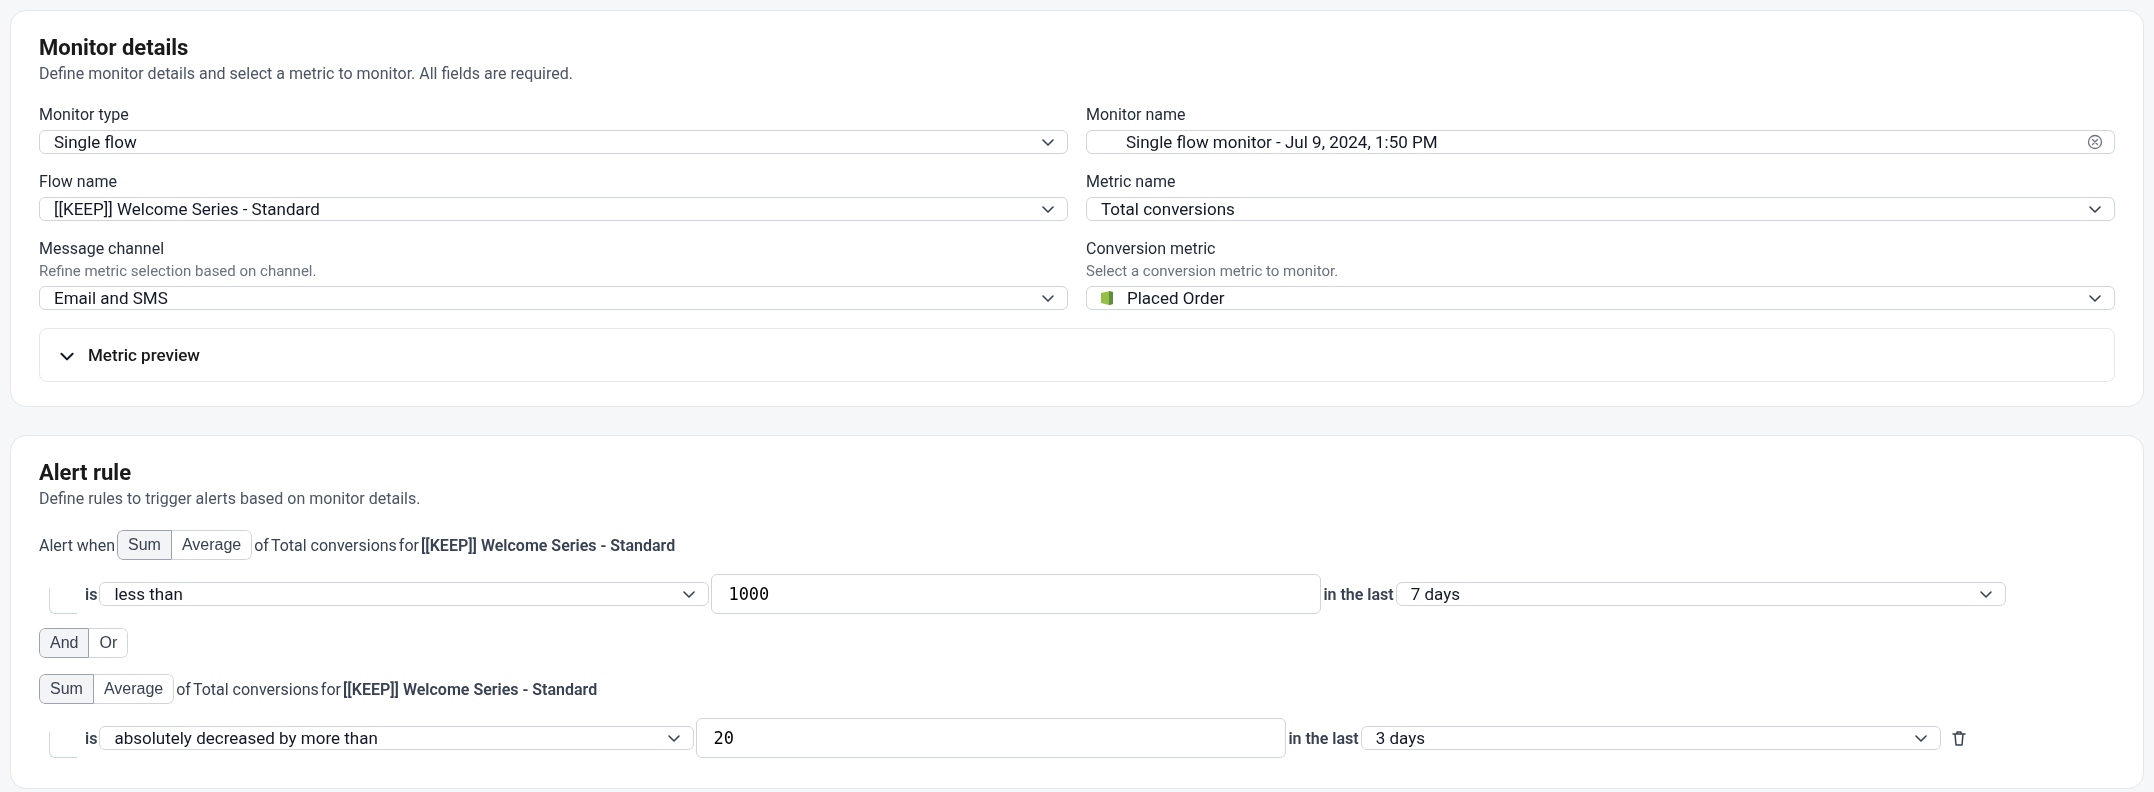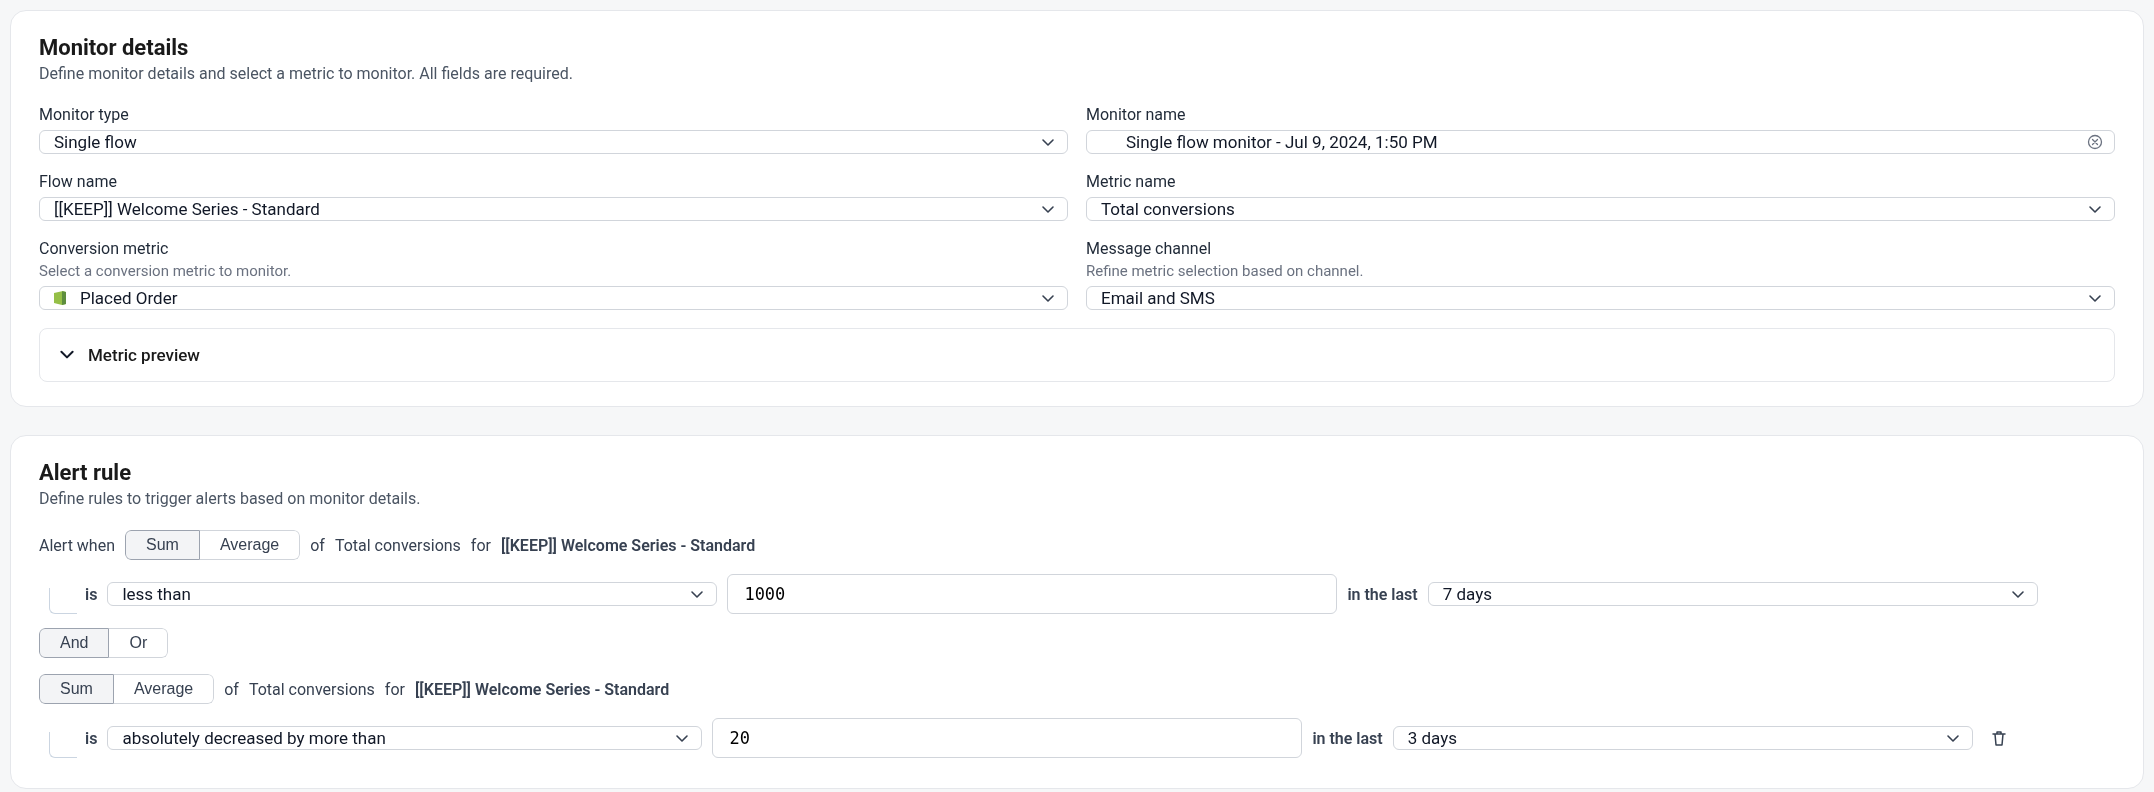--- a/index.html
+++ b/index.html
@@ -81,45 +81,45 @@
     right: 12px;
     top: 50%;
     transform: translateY(-50%);
     cursor: pointer;
   }
   .metric-preview {
     border: 1px solid #e5e7eb;
     border-radius: 8px;
     padding: 16px 18px;
     display: flex;
-    align-items: flex-start;
+    align-items: flex-end;
     gap: 12px;
     cursor: pointer;
     margin-top: 6px;
   }
   .metric-preview span { font-size: 17px; font-weight: 500; }
 
   
   .rule-line {
     display: flex;
     align-items: center;
-    gap: 10px;
+    gap: 2px;
     flex-wrap: wrap;
     margin-bottom: 14px;
   }
   .plain-text { font-size: 16px; color: #374151; }
   .toggle-group {
     display: inline-flex;
     border-radius: 6px;
     overflow: hidden;
   }
   .toggle-btn {
     border: 1px solid #d1d5db;
     background: #fff;
-    padding: 5px 20px;
+    padding: 5px 10px;
     font-size: 16px;
     cursor: pointer;
     color: #374151;
   }
   .toggle-btn + .toggle-btn { border-left: none; }
   .toggle-btn.active {
     background: #f3f4f6;
     border-color: #9ca3af;
     position: relative;
     z-index: 1;
@@ -233,45 +233,45 @@
                 <path d="M3 6l5 5 5-5" fill="none" stroke="#374151" stroke-width="1.6" stroke-linecap="round" stroke-linejoin="round"></path>
               </svg>
           </span>
         </div>
       </div>
     </div>
   </div>
 
   <div class="row">
     <div class="col">
+      <div class="field-label">Message channel</div>
+      <div class="field-sub">Refine metric selection based on channel.</div>
+      <div class="control">
+        <div class="select">
+          <span>Email and SMS</span>
+          <span class="chev">
+            <svg width="16" height="16" viewBox="0 0 16 16">
+                <path d="M3 6l5 5 5-5" fill="none" stroke="#374151" stroke-width="1.6" stroke-linecap="round" stroke-linejoin="round"></path>
+              </svg>
+          </span>
+        </div>
+      </div>
+    </div>
+    <div class="col">
       <div class="field-label">Conversion metric</div>
       <div class="field-sub">Select a conversion metric to monitor.</div>
       <div class="control">
         <div class="select select-with-icon">
           <span class="prefix-icon">
             <svg width="18" height="18" viewBox="0 0 18 18">
                 <path d="M3 4 L12 2 L15 3 L15 15 L11 16 L3 14 Z" fill="#95bf47"></path>
                 <path d="M11 2.3 L15 3 L15 15 L11 16 Z" fill="#5e8e3e"></path>
               </svg>
           </span>
           <span>Placed Order</span>
-          <span class="chev">
-            <svg width="16" height="16" viewBox="0 0 16 16">
-                <path d="M3 6l5 5 5-5" fill="none" stroke="#374151" stroke-width="1.6" stroke-linecap="round" stroke-linejoin="round"></path>
-              </svg>
-          </span>
-        </div>
-      </div>
-    </div>
-    <div class="col">
-      <div class="field-label">Message channel</div>
-      <div class="field-sub">Refine metric selection based on channel.</div>
-      <div class="control">
-        <div class="select">
-          <span>Email and SMS</span>
           <span class="chev">
             <svg width="16" height="16" viewBox="0 0 16 16">
                 <path d="M3 6l5 5 5-5" fill="none" stroke="#374151" stroke-width="1.6" stroke-linecap="round" stroke-linejoin="round"></path>
               </svg>
           </span>
         </div>
       </div>
     </div>
   </div>
 

